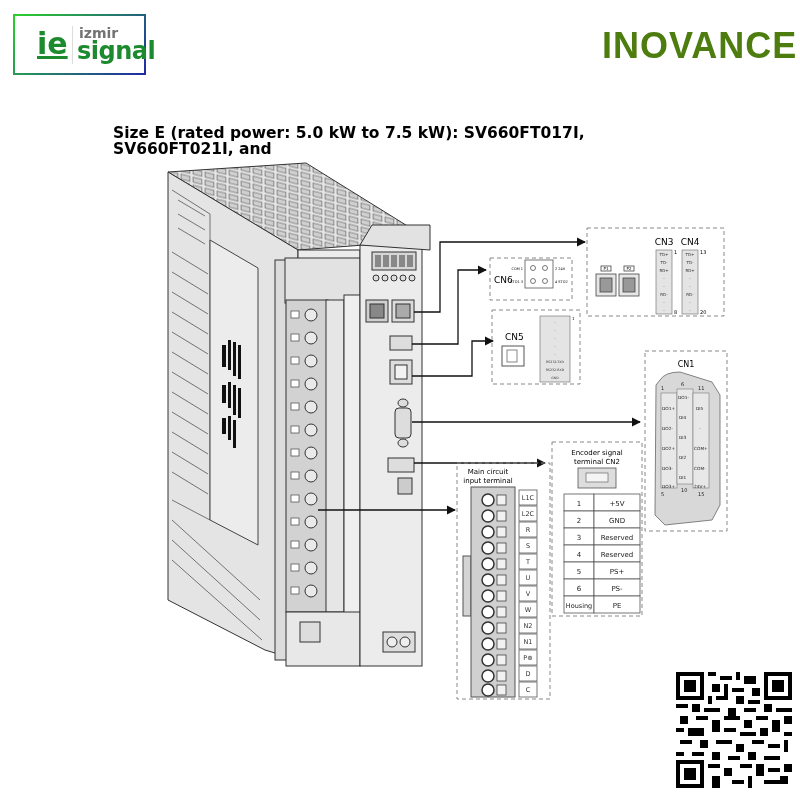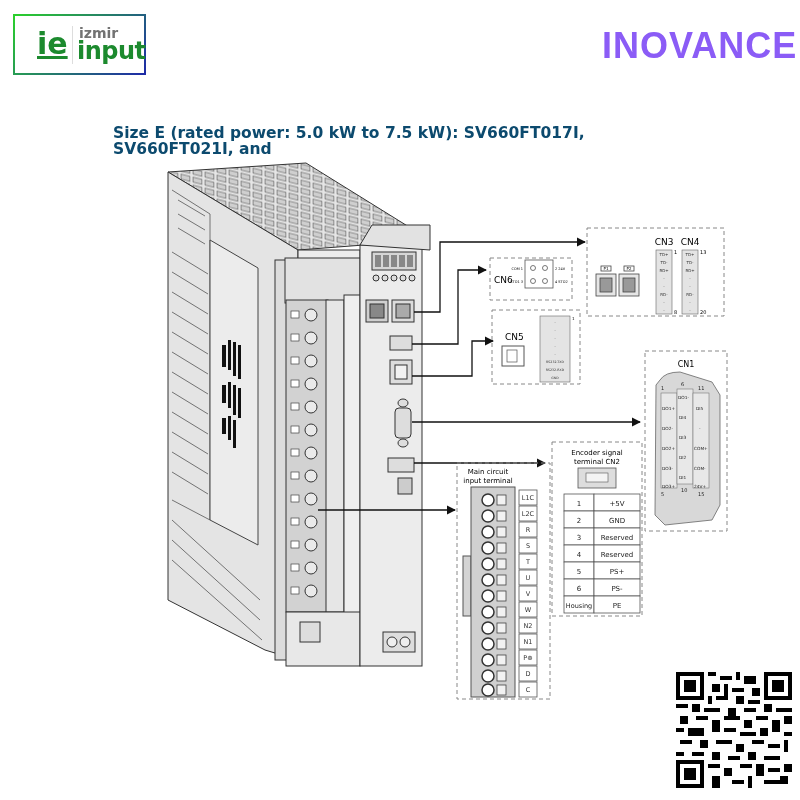--- a/index.html
+++ b/index.html
@@ -5,33 +5,33 @@
   html, body { margin:0; padding:0; background:#ffffff; }
   body { width:800px; height:800px; position:relative; overflow:hidden; font-family:"DejaVu Sans", sans-serif; color:#222; }
   .abs { position:absolute; }
   
   .izmir-logo { left:13px; top:14px; width:133px; height:61px; border:2px solid; border-image:linear-gradient(135deg,#2bd12b,#1e2aa8) 1; box-sizing:border-box; background:#fff; }
   .izmir-logo .mark { position:absolute; left:22px; top:13px; font:bold 30px "DejaVu Sans", sans-serif; line-height:30px; color:#1a6ab8; }
   .izmir-logo .mark span { color:#1c8a2e;text-decoration:underline; }
   .izmir-logo .sep { position:absolute; left:57px; top:10px; width:1px; height:38px; background:#ddd; }
   .izmir-logo .t1 { position:absolute; left:64px; top:10px; font:bold 14px "DejaVu Sans", sans-serif; color:#737373; line-height:14px; }
   .izmir-logo .t2 { position:absolute; left:62px; top:22px; font:bold 24px "DejaVu Sans", sans-serif; color:#1c8a2e; line-height:26px; letter-spacing:-0.5px; }
-  .inovance { left:602px; top:26px; font:bold 36px "Liberation Sans", sans-serif; color:#8b5cf6; letter-spacing:1px; line-height:40px; }
-  .title { left:113px; top:125px; width:540px; font:bold 15.5px "DejaVu Sans", sans-serif; line-height:16px; color:#0c4a6e; }
+  .inovance { left:602px; top:26px; font:bold 36px "Liberation Sans", sans-serif; color:#4d7c0f; letter-spacing:1px; line-height:40px; }
+  .title { left:113px; top:125px; width:540px; font:bold 15.5px "DejaVu Sans", sans-serif; line-height:16px; color:#000000; }
   svg text { font-family:"DejaVu Sans", sans-serif; }
   .qr { left:676px; top:672px; width:116px; height:116px; }
 </style>
 </head>
 <body>
 
 <div class="abs izmir-logo">
   <div class="mark"><span>ie</span></div>
   <div class="sep"></div>
   <div class="t1">izmir</div>
-  <div class="t2">input</div>
+  <div class="t2">signal</div>
 </div>
 <div class="abs inovance">INOVANCE</div>
 
 <div class="abs title">
   <div>Size E (rated power: 5.0 kW to 7.5 kW): SV660FT017I, SV660FT021I, and</div>
 </div>
 
 <svg class="abs" style="left:0;top:0" width="800" height="800" viewBox="0 0 800 800">
   <defs>
     <marker id="arr" viewBox="0 0 10 10" refX="9" refY="5" markerWidth="7" markerHeight="7" orient="auto">

